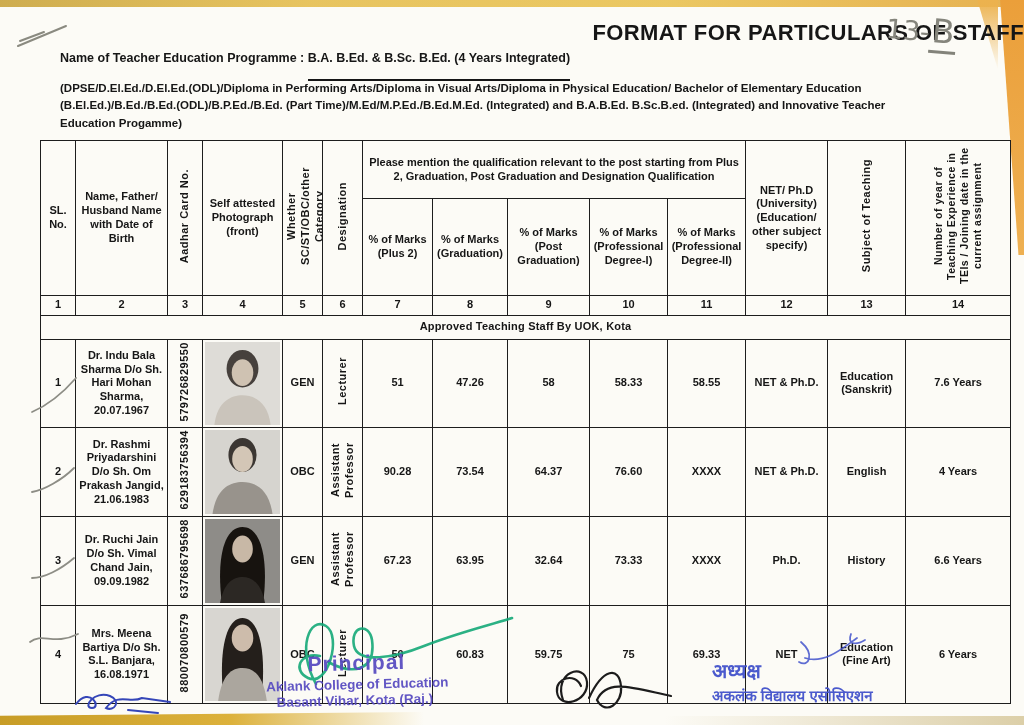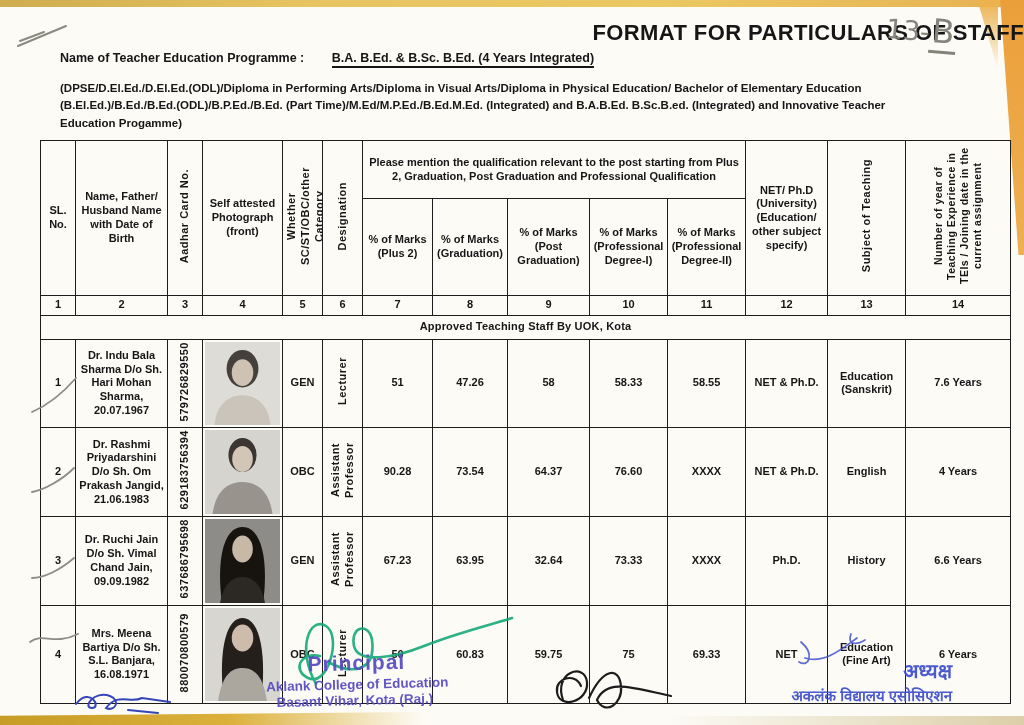--- a/index.html
+++ b/index.html
@@ -25,21 +25,21 @@
     background:linear-gradient(90deg,rgba(216,201,160,0),#dccfa8); }
 
   .title { position:absolute; top:20px; left:0; width:1024px; text-align:right;
     font-size:22px; font-weight:bold; letter-spacing:.4px; }
 
   .sheet-code { position:absolute; top:10px; left:886px; font-size:27px;
     color:#83837a; transform:rotate(5deg); font-family:"DejaVu Sans",sans-serif; }
   .sheet-code .b { font-size:33px; border-bottom:3px solid #83837a; padding:0 2px; }
 
   .prog-line { position:absolute; top:51px; left:60px; font-size:12.5px; font-weight:bold; }
-  .prog-line .val { border-bottom:2px solid #161616; padding-bottom:1px;margin-left:24px; }
+  .prog-line .val { border-bottom:2px solid #161616; padding-bottom:14px; }
 
   .note { position:absolute; top:80px; left:60px; width:878px;
     font-size:11.5px; font-weight:bold; line-height:1.5; }
 
   table.staff { position:absolute; top:140px; left:40px; width:970px;
     border-collapse:collapse; table-layout:fixed; }
   table.staff th, table.staff td {
     border:1.6px solid #1d1d1d; padding:2px; text-align:center; vertical-align:middle;
     font-size:11px; font-weight:bold; line-height:1.25; overflow:hidden;
   }
@@ -60,21 +60,21 @@
   .photo { width:100%; display:block; }
   .photo svg { display:block; width:100%; height:100%; }
   .ph-a { height:83px; } .ph-b { height:84px; } .ph-c { height:84px; } .ph-d { height:93px; }
 
   
   .ov { position:absolute; pointer-events:none; }
   .stamp-principal { left:266px; top:651px; color:#5a4ec2; transform:rotate(-1.5deg); opacity:.95; }
   .stamp-principal .l1 { font-size:21px; font-weight:bold; letter-spacing:1px; margin-left:42px; }
   .stamp-principal .l2 { font-size:13.5px; font-weight:bold; margin-top:2px; }
   .stamp-principal .l3 { font-size:13.5px; font-weight:bold; margin-left:10px; margin-top:1px; }
-  .stamp-chairman { left:712px; top:657px; width:240px; text-align:right; color:#4252cb; opacity:.95; }
+  .stamp-chairman { left:712px; top:657px; width:240px; text-align:left; color:#4252cb; opacity:.95; }
   .stamp-chairman .l1 { font-size:20px; font-weight:bold; }
   .stamp-chairman .l2 { font-size:15px; font-weight:bold; margin-top:1px; }
   .stamp-chairman .l3 { font-size:15px; font-weight:bold; }
   .pencil { color:#85857c; }
 </style>
 </head>
 <body>
 
 <div class="page">
 
@@ -116,21 +116,21 @@
     </colgroup>
 
     <tbody>
         <tr class="h1">
       <th rowspan="2">SL. No.</th>
       <th rowspan="2">Name, Father/ Husband Name with Date of Birth</th>
       <th rowspan="2"><span class="vert vert-h">Aadhar Card No.</span></th>
       <th rowspan="2">Self attested Photograph (front)</th>
       <th rowspan="2"><span class="vert vert-h">Whether SC/ST/OBC/other Category</span></th>
       <th rowspan="2"><span class="vert vert-h">Designation</span></th>
-      <th colspan="5" class="qual-span">Please mention the qualification relevant to the post starting from Plus 2, Graduation, Post Graduation and Professional Qualification</th>
+      <th colspan="5" class="qual-span">Please mention the qualification relevant to the post starting from Plus 2, Graduation, Post Graduation and Designation Qualification</th>
       <th rowspan="2">NET/ Ph.D (University) (Education/ other subject specify)</th>
       <th rowspan="2"><span class="vert vert-h">Subject of Teaching</span></th>
       <th rowspan="2" style="font-size:10.5px"><span class="vert vert-h">Number of year of Teaching Experience in TEIs / Joining date in the current assignment</span></th>
     </tr>
     <tr class="h2">
       <th>% of Marks (Plus 2)</th>
       <th>% of Marks (Graduation)</th>
       <th>% of Marks (Post Graduation)</th>
       <th>% of Marks (Professional Degree-I)</th>
       <th>% of Marks (Professional Degree-II)</th>

